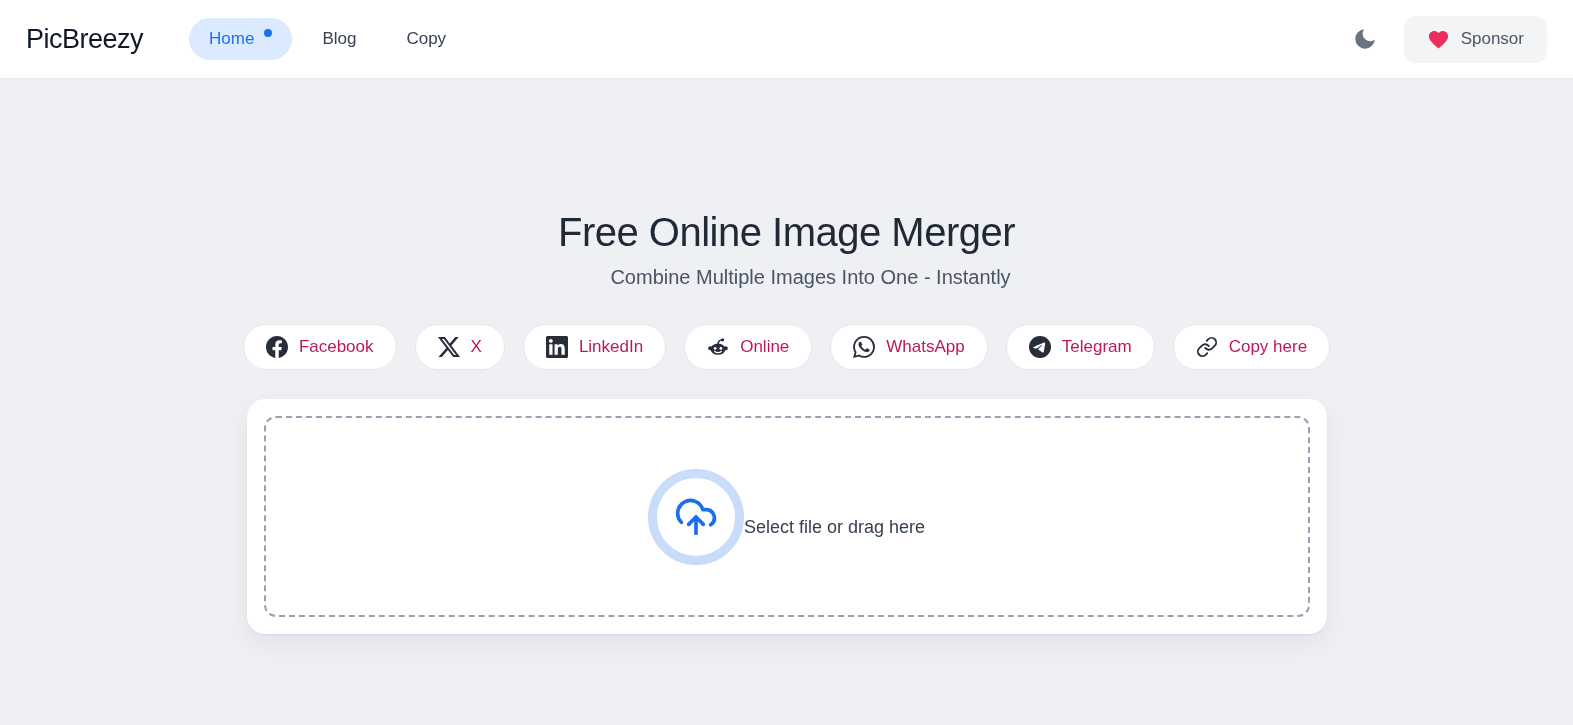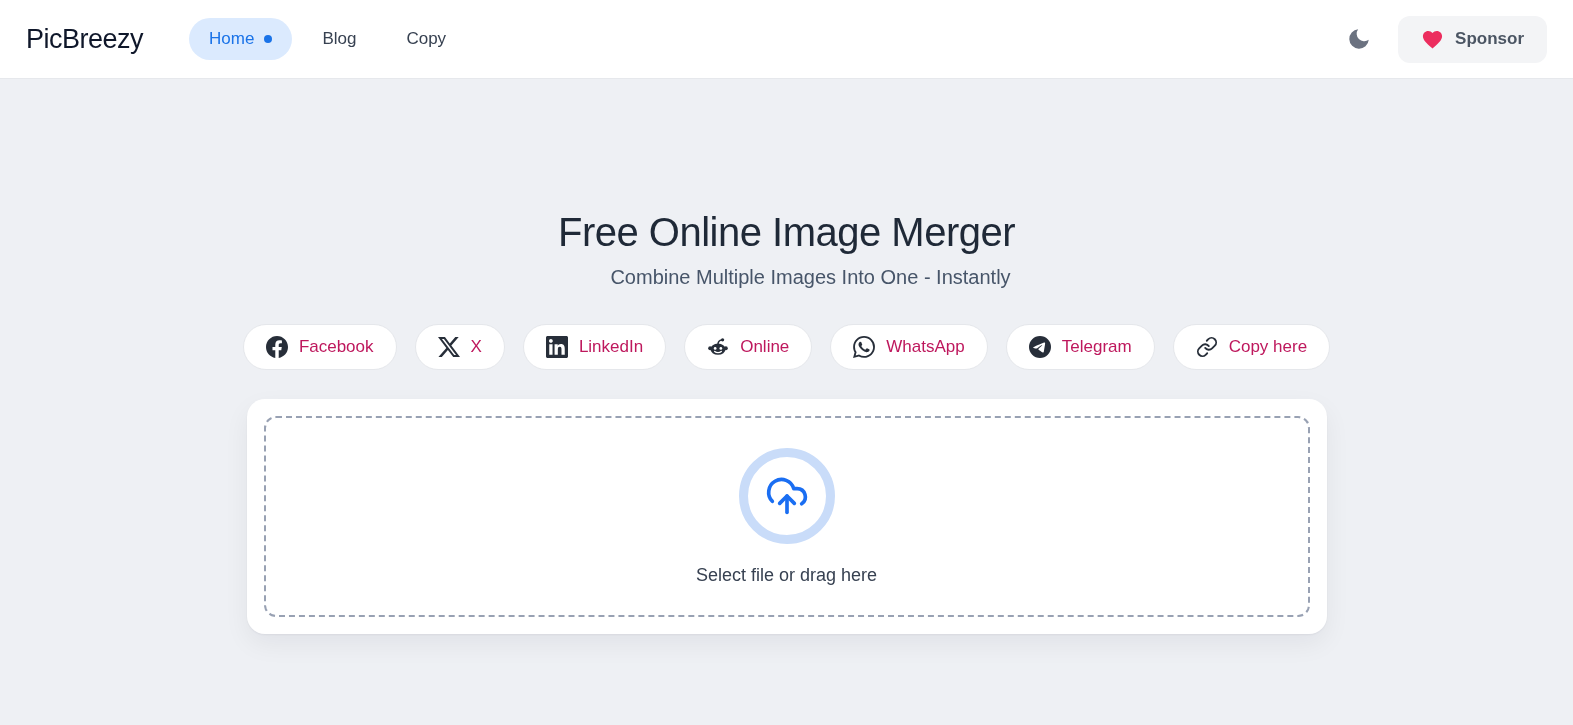--- a/index.html
+++ b/index.html
@@ -15,31 +15,31 @@
     height:79px; background:#ffffff; border-bottom:1px solid #e6e8ec;
     display:flex; align-items:center; padding:0 26px;
   }
   .logo {
     font-size:27px; font-weight:400; color:#0f172a; letter-spacing:-0.5px;
     cursor:pointer;
   }
   .nav { display:flex; align-items:center; margin-left:46px; gap:10px; }
   .nav-link {
     padding:11px 20px; font-size:17px; color:#374151; font-weight:500;
-    border-radius:9999px; cursor:pointer; display:flex; align-items:center; gap:10px;
+    border-radius:9999px; cursor:pointer; display:flex; gap:10px;
   }
   .nav-link.active { background:#dbeafe; color:#1a73e8; }
   .nav-dot { width:8px; height:8px; border-radius:50%; background:#1a73e8; }
   .header-right { margin-left:auto; display:flex; align-items:center; gap:26px; }
   .moon-btn { width:26px; height:26px; cursor:pointer; display:flex; }
   .moon-btn svg { width:26px; height:26px; fill:#6b7280; }
   .sponsor-btn {
     display:flex; align-items:center; gap:11px; background:#f3f4f6;
     border:none; border-radius:12px; padding:12px 23px; cursor:pointer;
-    font-family:inherit; font-size:17px; font-weight:700; color:#4b5563;
+    font-family:inherit; font-size:17px; font-weight:400; color:#4b5563;
   }
   .sponsor-btn svg { width:23px; height:23px; fill:#ec2d5e; }
   
   .main { text-align:center; }
   .hero-title { margin-top:131px; font-size:40px; font-weight:400; color:#1f2937; letter-spacing:-0.5px; }
   .hero-subtitle { margin-top:11px; font-size:20px; font-weight:500; color:#475569;padding-left:48px; }
   
   .share-row { margin-top:35px; display:flex; justify-content:center; gap:18px; }
   .share-btn {
     display:inline-flex; align-items:center; gap:11px;
@@ -51,21 +51,21 @@
   .icon-fill { fill:#272e39; }
   .icon-stroke { stroke:#272e39; fill:none; stroke-width:2; stroke-linecap:round; stroke-linejoin:round; }
   
   .upload-card {
     width:1080px; margin:29px auto 0; background:#ffffff; border-radius:18px;
     padding:17px;
     box-shadow:0 1px 2px rgba(16,24,40,.05), 0 10px 26px rgba(16,24,40,.06);
   }
   .dropzone {
     border:2px dashed #98a1b3; border-radius:12px; height:201px;
-    display:flex; flex-direction:column; align-items:center; justify-content:center;
+    display:flex; flex-direction:row; align-items:center; justify-content:center;
     cursor:pointer;
   }
   .upload-circle {
     width:96px; height:96px; border-radius:50%; background:#ffffff;
     border:9px solid #c9dcf9; display:flex; align-items:center; justify-content:center;
   }
   .upload-circle svg {
     width:44px; height:44px; stroke:#1a6ef2; fill:none;
     stroke-width:2; stroke-linecap:round; stroke-linejoin:round;
   }

